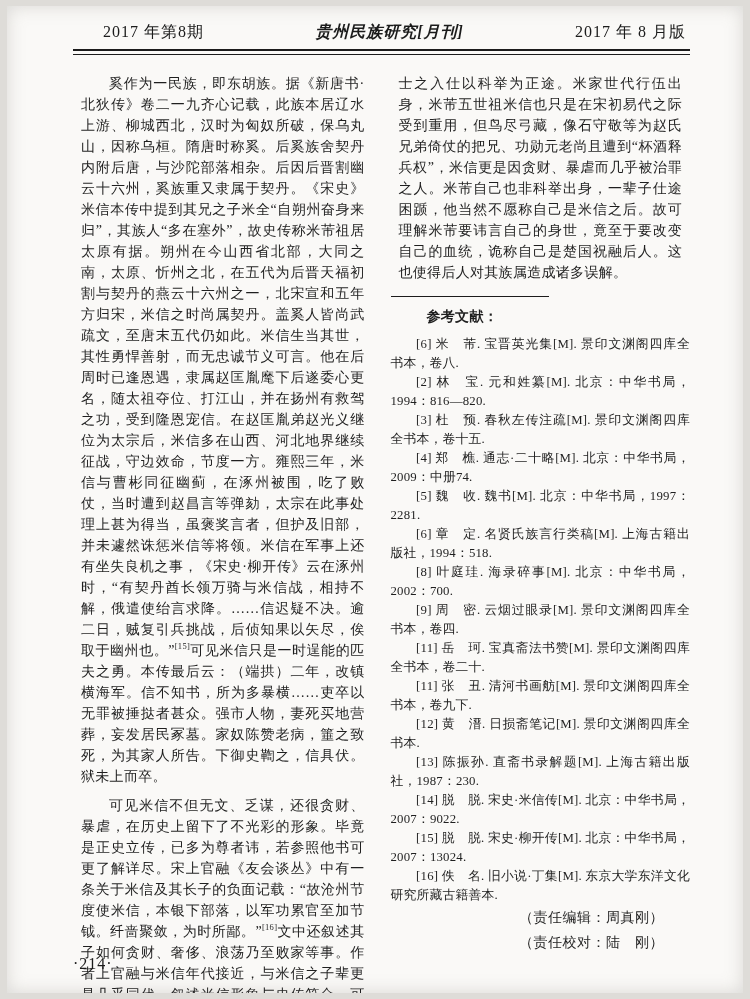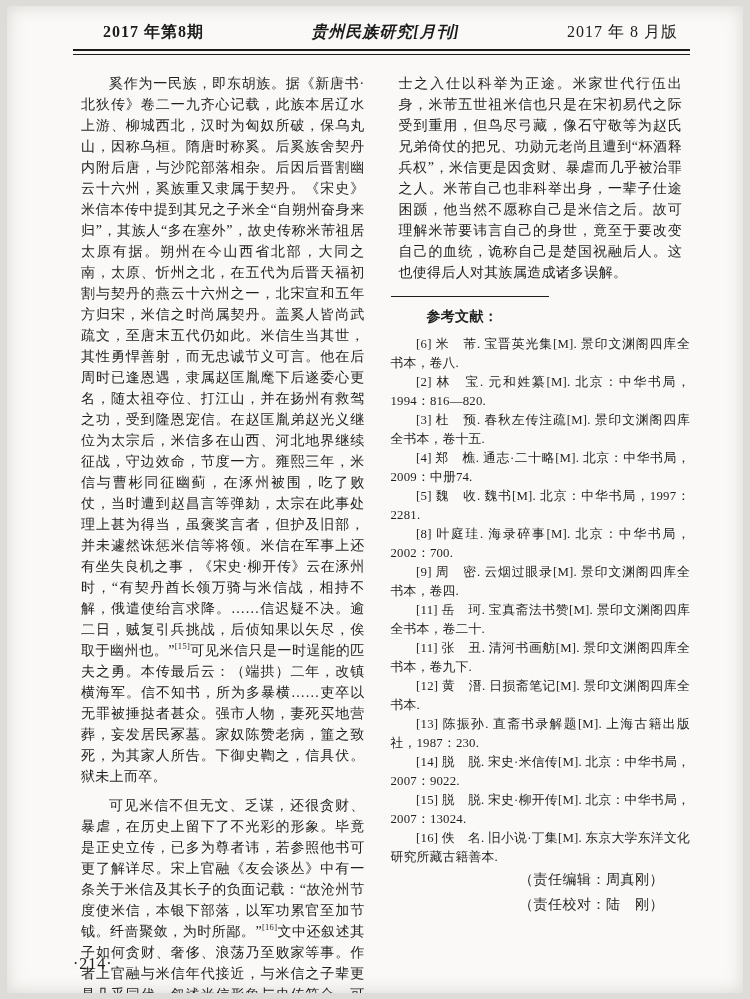--- a/index.html
+++ b/index.html
@@ -14,23 +14,23 @@
     position:absolute;left:7px;top:6px;right:7px;bottom:6px;
     background:#faf9f7;
     box-shadow:inset 0 0 18px rgba(120,115,108,.25);
     overflow:hidden;
   }
   .header{
     display:flex;justify-content:space-between;align-items:baseline;
     margin:16px 53px 0 66px;
     font-size:16px;color:#1b1b1b;
   }
-  .header-issue{margin-left:30px;letter-spacing:1px;font-weight:bold;}
+  .header-issue{margin-left:30px;letter-spacing:1px;}
   .header-journal{font-style:italic;font-weight:bold;letter-spacing:1px;}
-  .header-edition{margin-right:12px;letter-spacing:1px;}
+  .header-edition{margin-right:4px;letter-spacing:1px;}
   .double-rule{
     margin:6px 53px 0 66px;
     height:3px;
     border-top:2.5px solid #1c1c1c;
     border-bottom:1.5px solid #1c1c1c;
   }
   .columns{
     display:flex;
     margin:10px 53px 0 66px;
     gap:18px;
@@ -109,20 +109,21 @@
       <hr class="ref-divider">
 
       <p class="ref-heading">参考文献：</p>
 
       <div class="refs">
         <p>[6] 米　芾. 宝晋英光集[M]. 景印文渊阁四库全书本，卷八.</p>
         <p>[2] 林　宝. 元和姓纂[M]. 北京：中华书局，1994：816—820.</p>
         <p>[3] 杜　预. 春秋左传注疏[M]. 景印文渊阁四库全书本，卷十五.</p>
         <p>[4] 郑　樵. 通志·二十略[M]. 北京：中华书局，2009：中册74.</p>
         <p>[5] 魏　收. 魏书[M]. 北京：中华书局，1997：2281.</p>
+        <p>[6] 章　定. 名贤氏族言行类稿[M]. 上海古籍出版社，1994：518.</p>
         <p>[8] 叶庭珪. 海录碎事[M]. 北京：中华书局，2002：700.</p>
         <p>[9] 周　密. 云烟过眼录[M]. 景印文渊阁四库全书本，卷四.</p>
         <p>[11] 岳　珂. 宝真斋法书赞[M]. 景印文渊阁四库全书本，卷二十.</p>
         <p>[11] 张　丑. 清河书画舫[M]. 景印文渊阁四库全书本，卷九下.</p>
         <p>[12] 黄　溍. 日损斋笔记[M]. 景印文渊阁四库全书本.</p>
         <p>[13] 陈振孙. 直斋书录解题[M]. 上海古籍出版社，1987：230.</p>
         <p>[14] 脱　脱. 宋史·米信传[M]. 北京：中华书局，2007：9022.</p>
         <p>[15] 脱　脱. 宋史·柳开传[M]. 北京：中华书局，2007：13024.</p>
         <p>[16] 佚　名. 旧小说·丁集[M]. 东京大学东洋文化研究所藏古籍善本.</p>
       </div>

